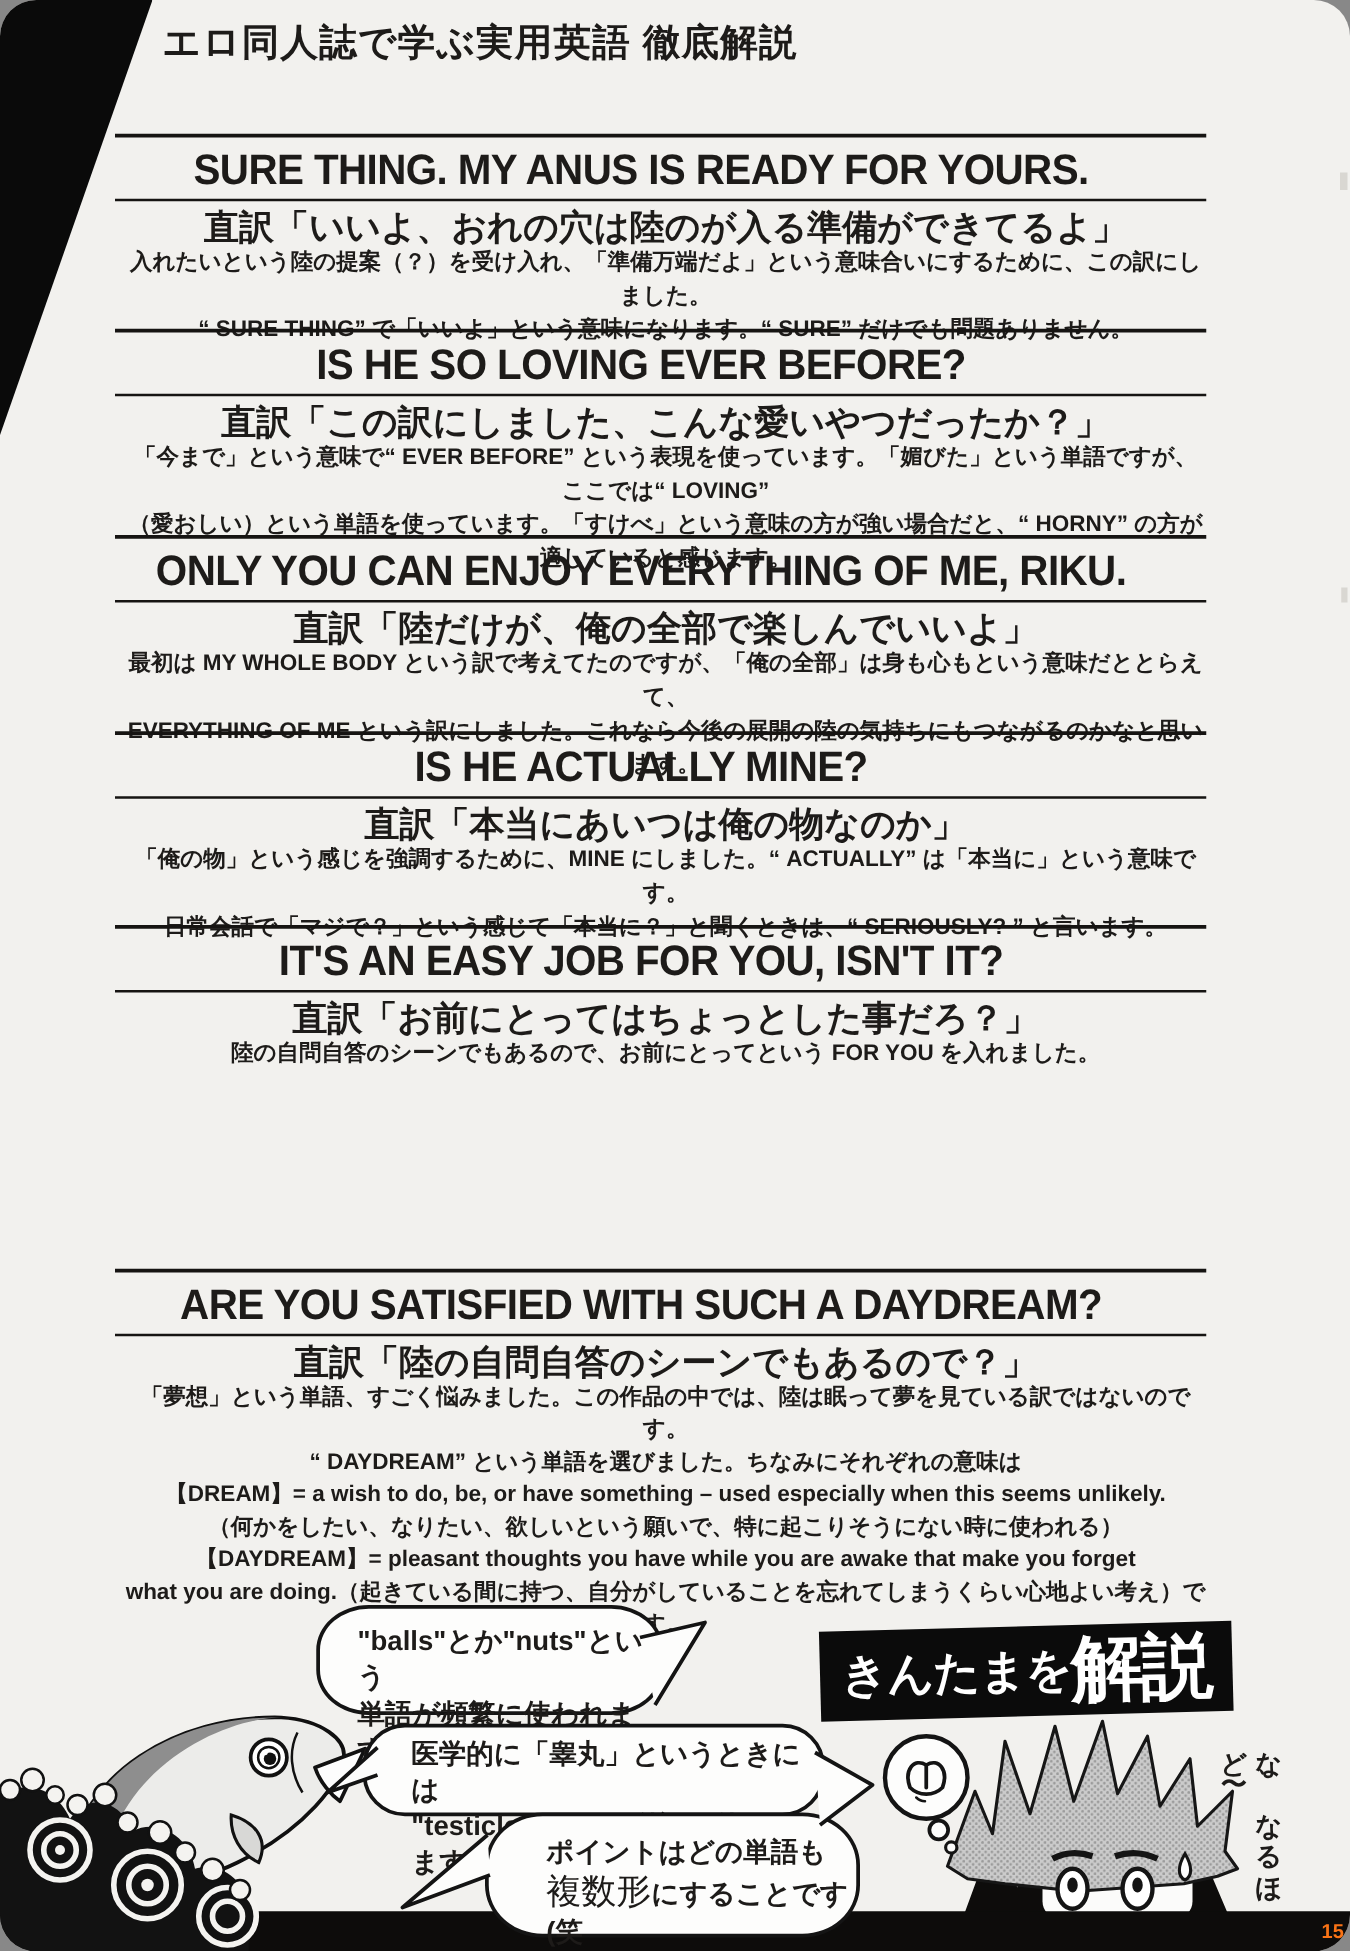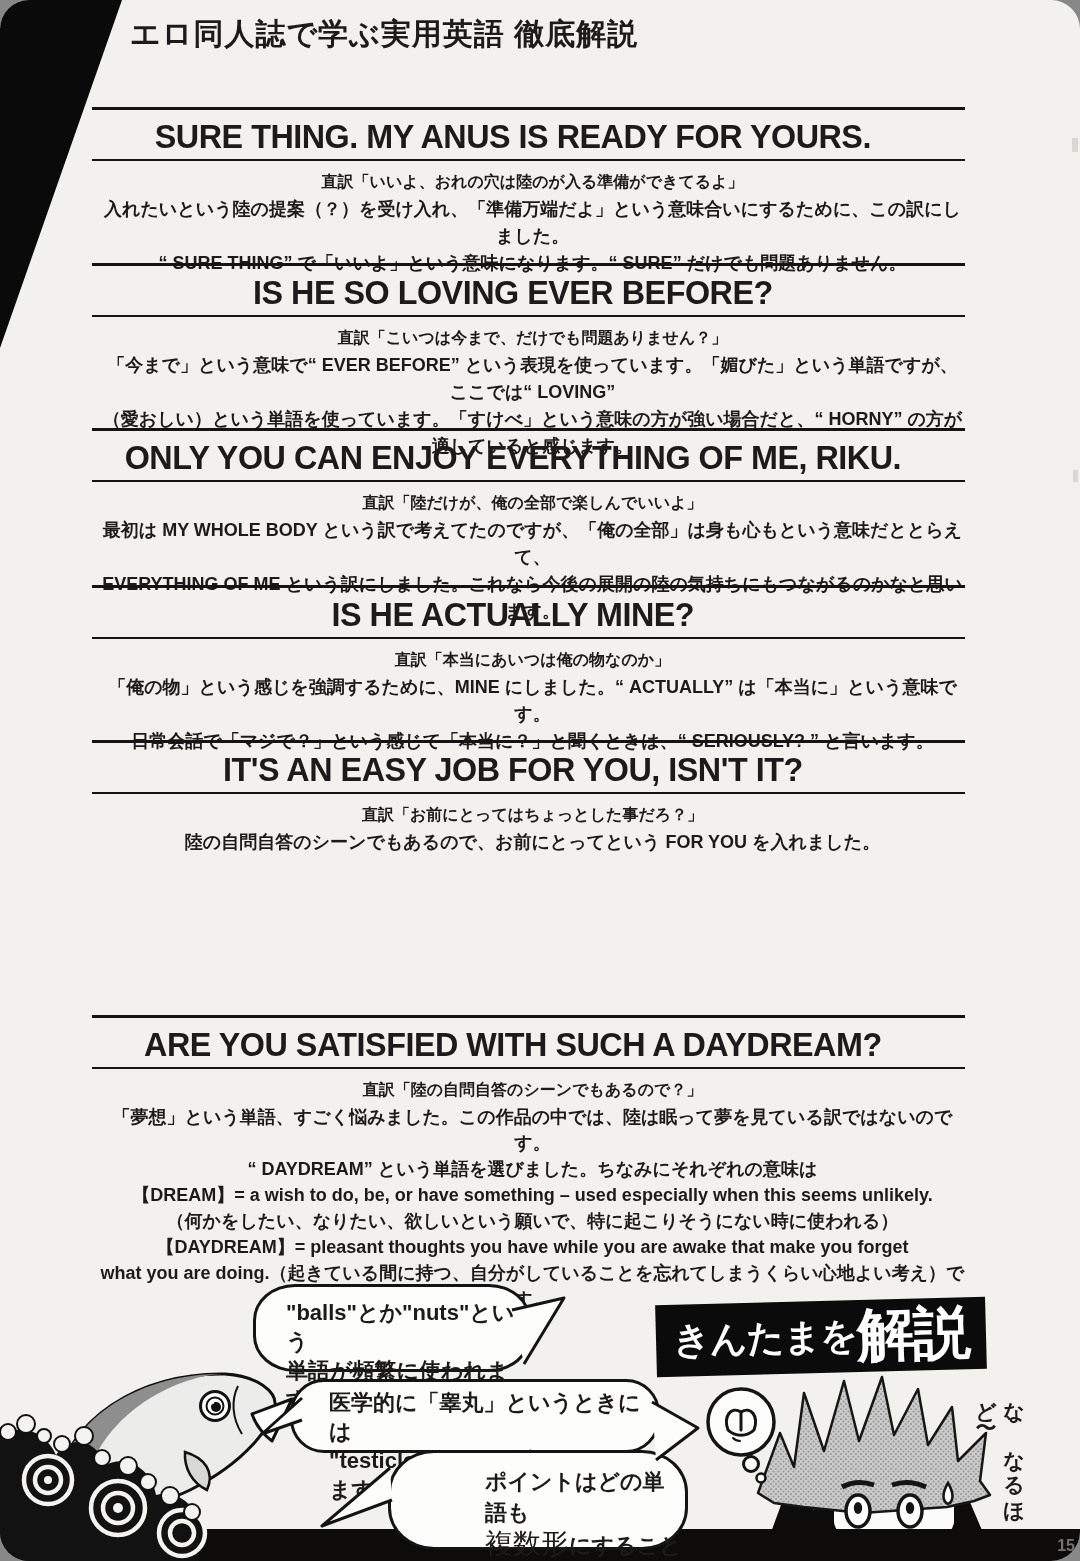--- a/index.html
+++ b/index.html
@@ -8,36 +8,36 @@
   .corner-fold{position:absolute;left:0;top:0;width:122px;height:348px;background:#0a0a0a;
         clip-path:polygon(0 0,100% 0,0 100%);z-index:6;}
   .page-header{position:absolute;left:130px;top:14px;margin:0;font-size:30px;font-weight:900;
         letter-spacing:1px;white-space:nowrap;}
   .entry{position:absolute;left:92px;width:873px;text-align:center;}
   .rule-thick{height:3px;background:#161412;}
   .rule-thin{height:2px;background:#161412;}
   .entry-title{margin:0;padding:9px 0 6px 13px;font-size:34px;line-height:34px;font-weight:700;
         letter-spacing:-0.5px;white-space:nowrap;transform:scaleX(0.95);transform-origin:left center;}
   .jp{margin:0;padding-left:8px;font-weight:600;}
-  .jp.lead{margin-top:6px;font-size:16px;line-height:29px;font-weight:700;}
+  .jp.lead{margin-top:6px;font-size:28px;line-height:29px;font-weight:700;}
   .jp.body{font-size:18px;line-height:27px;}
   .s7 .jp.body{line-height:26px;}
   
   .bottom-bar{position:absolute;left:0;top:1529px;width:1080px;height:32px;background:#0d0c0b;z-index:2;}
-  .page-num{position:absolute;right:5px;top:8px;color:#737373;font-size:16px;font-weight:700;}
+  .page-num{position:absolute;right:5px;top:8px;color:#f97316;font-size:16px;font-weight:700;}
   .bubble{position:absolute;background:#fdfdfc;border:3.5px solid #141414;z-index:4;box-sizing:border-box;}
   .bubble p{margin:0;font-weight:700;}
   .bubble-balls{left:253px;top:1284px;width:278px;height:88px;border-radius:42px/36px;}
   .bubble-balls p{padding-left:30px;font-size:22px;line-height:29px;}
   .bubble-balls p:first-child{padding-top:11px;}
   .bubble-testicles{left:290px;top:1379px;width:370px;height:74px;border-radius:34px;}
   .bubble-testicles p{padding-left:36px;font-size:22px;line-height:29px;}
   .bubble-testicles p:first-child{padding-top:6px;}
   .bubble-plural{left:388px;top:1450px;width:300px;height:100px;border-radius:46px/42px;}
-  .bubble-plural p{padding-left:46px;font-size:22px;line-height:31px;margin-left:48px;}
+  .bubble-plural p{padding-left:46px;font-size:22px;line-height:31px;}
   .bubble-plural p:first-child{padding-top:13px;}
   .bubble-plural .em{font-size:28px;font-weight:400;}
   .tail{position:absolute;z-index:5;}
   .banner{position:absolute;left:656px;top:1301px;width:330px;height:72px;background:#0b0b0b;z-index:3;
         display:flex;align-items:center;justify-content:center;transform:rotate(-1.5deg);color:#fff;white-space:nowrap;}
   .banner .p1{font-size:37px;font-weight:900;letter-spacing:-1px;}
   .banner .p2{font-size:58px;font-weight:900;letter-spacing:-2px;}
   .v-text{position:absolute;left:972px;top:1386px;height:150px;z-index:3;writing-mode:vertical-rl;
         text-orientation:upright;font-size:21px;font-weight:700;letter-spacing:2px;}
   .art{position:absolute;z-index:3;}
@@ -61,21 +61,21 @@
     <div class="rule-thin"></div>
     <p class="jp lead">直訳「いいよ、おれの穴は陸のが入る準備ができてるよ」</p>
     <p class="jp body">入れたいという陸の提案（？）を受け入れ、「準備万端だよ」という意味合いにするために、この訳にしました。</p>
     <p class="jp body">“ SURE THING” で「いいよ」という意味になります。“ SURE” だけでも問題ありません。</p>
   </section>
 
   <section class="entry" style="top:263px">
     <div class="rule-thick"></div>
     <h2 class="entry-title">IS HE SO LOVING EVER BEFORE?</h2>
     <div class="rule-thin"></div>
-    <p class="jp lead">直訳「こいつは今まで、だけでも問題ありません？」</p>
+    <p class="jp lead">直訳「この訳にしました、こんな愛いやつだったか？」</p>
     <p class="jp body">「今まで」という意味で“ EVER BEFORE” という表現を使っています。「媚びた」という単語ですが、ここでは“ LOVING”</p>
     <p class="jp body">（愛おしい）という単語を使っています。「すけべ」という意味の方が強い場合だと、“ HORNY” の方が適していると感じます。</p>
   </section>
 
   <section class="entry" style="top:428px">
     <div class="rule-thick"></div>
     <h2 class="entry-title">ONLY YOU CAN ENJOY EVERYTHING OF ME, RIKU.</h2>
     <div class="rule-thin"></div>
     <p class="jp lead">直訳「陸だけが、俺の全部で楽しんでいいよ」</p>
     <p class="jp body">最初は MY WHOLE BODY という訳で考えてたのですが、「俺の全部」は身も心もという意味だととらえて、</p>

